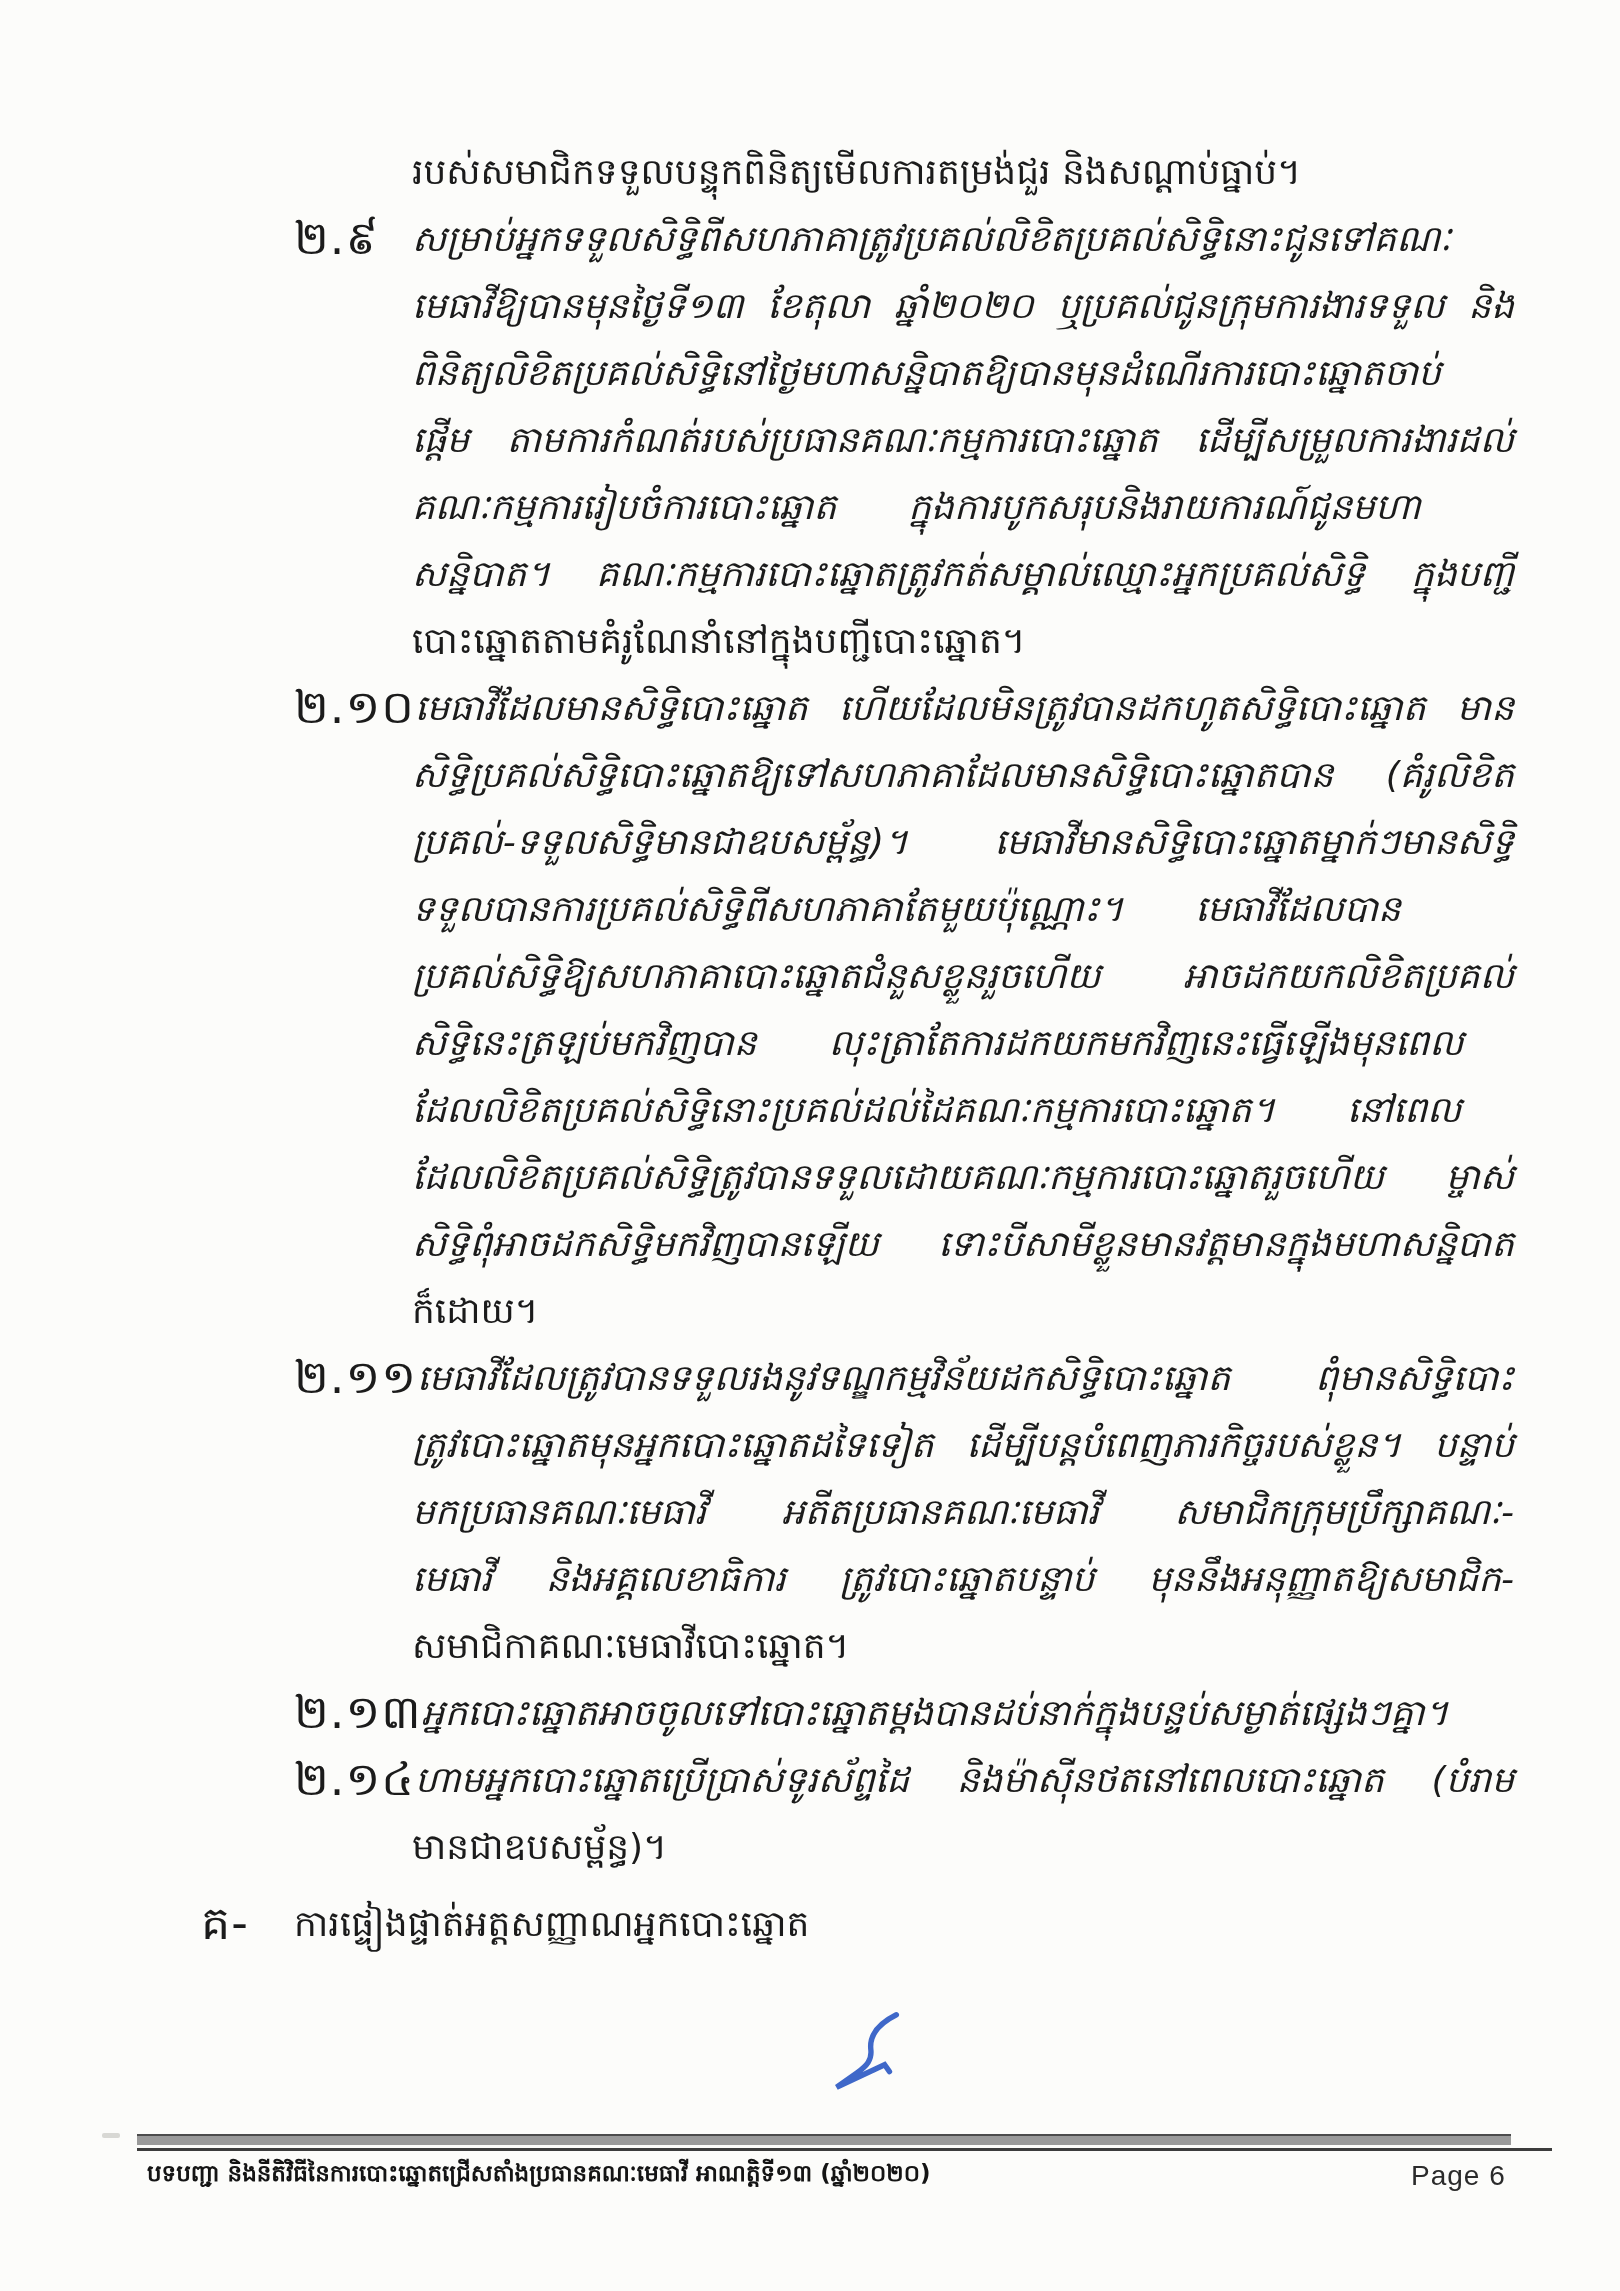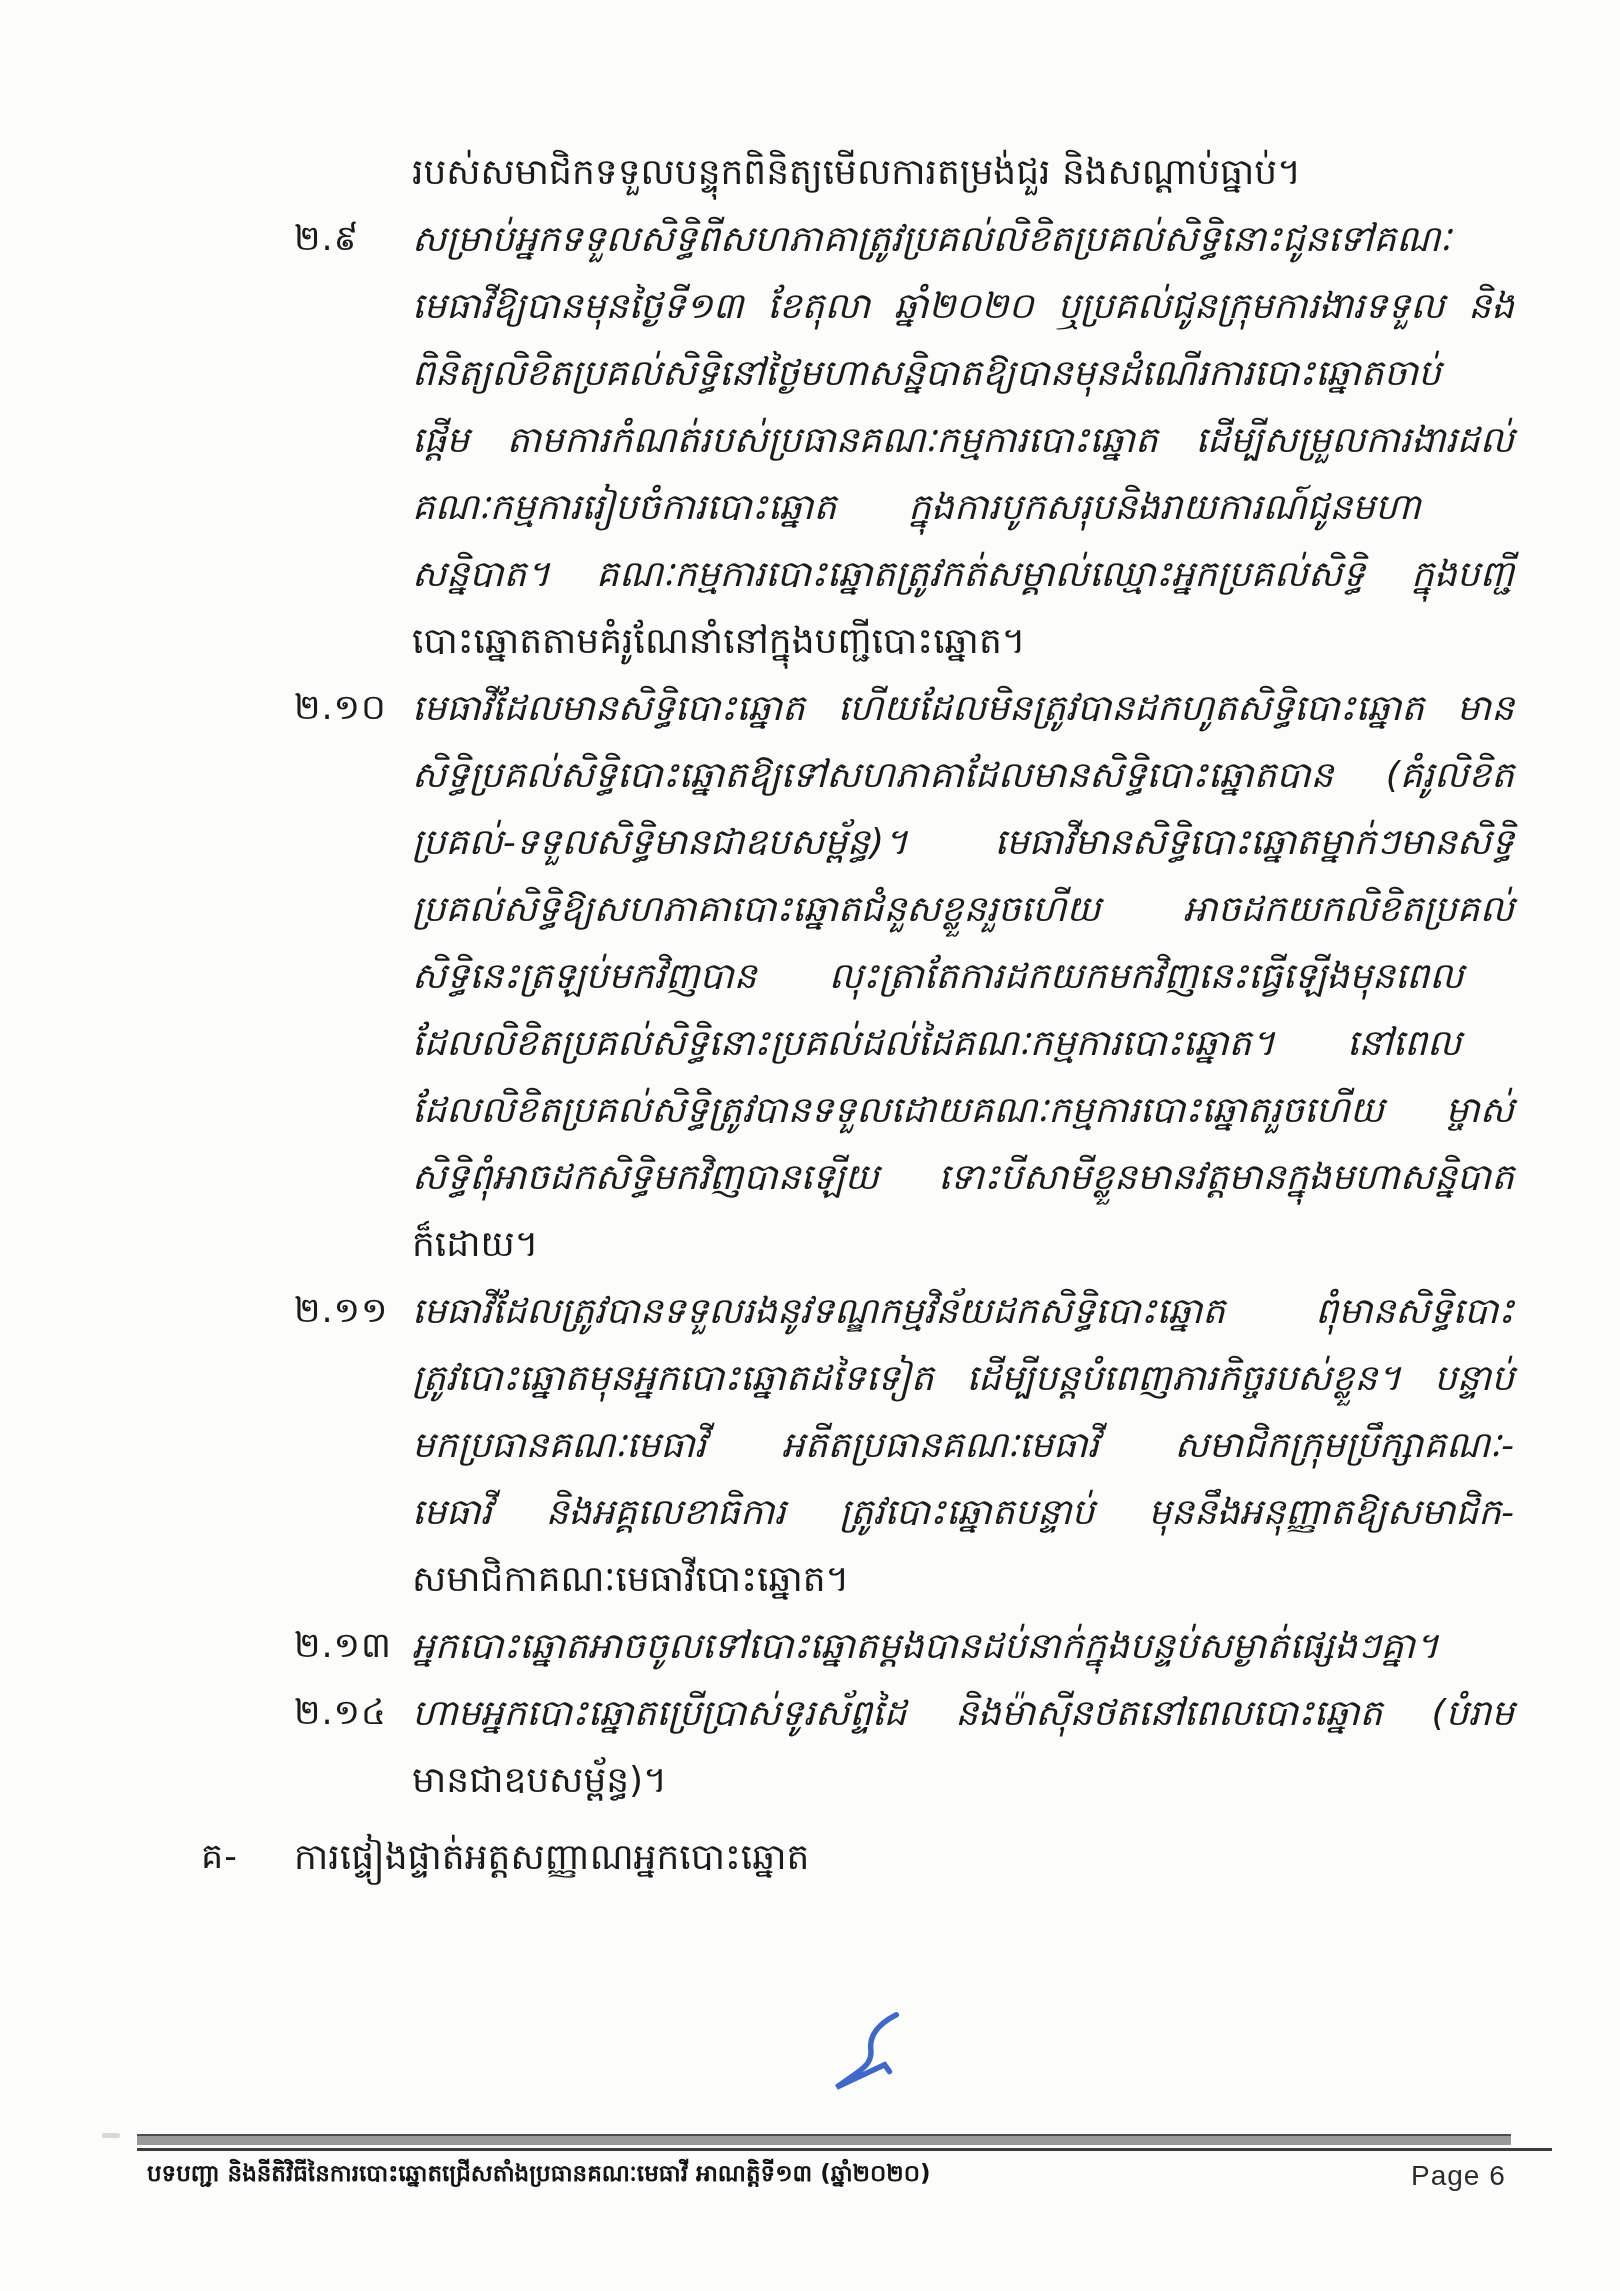--- a/index.html
+++ b/index.html
@@ -16,21 +16,21 @@
   }
   .line{
     display:flex;
     height:67px;
     font-size:36px;
     line-height:65px;
     align-items:flex-start;
   }
   .num{
     flex:0 0 118px;
-    font-size:35px;
+    font-size:46px;
     letter-spacing:1px;
   }
   .txt{
     flex:1;
     height:67px;
     overflow:visible;
     text-align:justify;
   }
   .txt.j{ text-align-last:justify;font-style:italic; }
   .line.head{ margin-left:-93px; margin-top:9.8px;}
@@ -107,20 +107,24 @@
       <div class="line">
         <span class="num"></span>
         <span class="txt j">សិទ្ធិប្រគល់សិទ្ធិបោះឆ្នោតឱ្យទៅសហភាគាដែលមានសិទ្ធិបោះឆ្នោតបាន (គំរូលិខិត</span>
       </div>
       <div class="line">
         <span class="num"></span>
         <span class="txt j">ប្រគល់-ទទួលសិទ្ធិមានជាឧបសម្ព័ន្ធ)។ មេធាវីមានសិទ្ធិបោះឆ្នោតម្នាក់ៗមានសិទ្ធិ</span>
       </div>
       <div class="line">
         <span class="num"></span>
+        <span class="txt j">ទទួលបានការប្រគល់សិទ្ធិពីសហភាគាតែមួយប៉ុណ្ណោះ។  មេធាវីដែលបាន</span>
+      </div>
+      <div class="line">
+        <span class="num"></span>
         <span class="txt j">ប្រគល់សិទ្ធិឱ្យសហភាគាបោះឆ្នោតជំនួសខ្លួនរួចហើយ អាចដកយកលិខិតប្រគល់</span>
       </div>
       <div class="line">
         <span class="num"></span>
         <span class="txt j">សិទ្ធិនេះត្រឡប់មកវិញបាន  លុះត្រាតែការដកយកមកវិញនេះធ្វើឡើងមុនពេល</span>
       </div>
       <div class="line">
         <span class="num"></span>
         <span class="txt j">ដែលលិខិតប្រគល់សិទ្ធិនោះប្រគល់ដល់ដៃគណៈកម្មការបោះឆ្នោត។  នៅពេល</span>
       </div>

